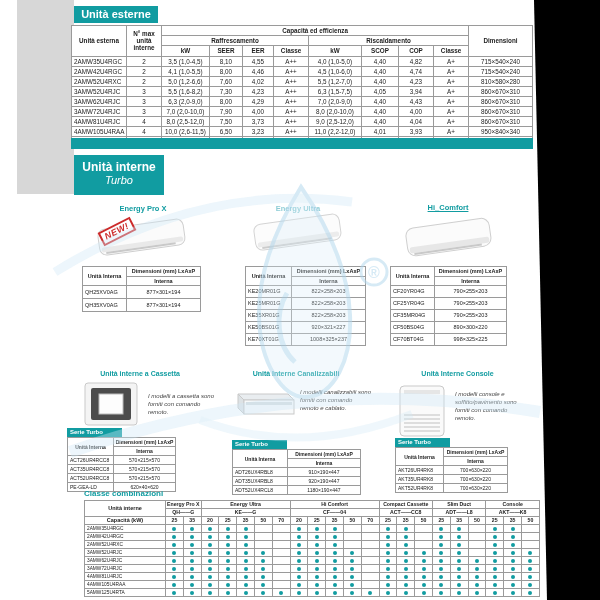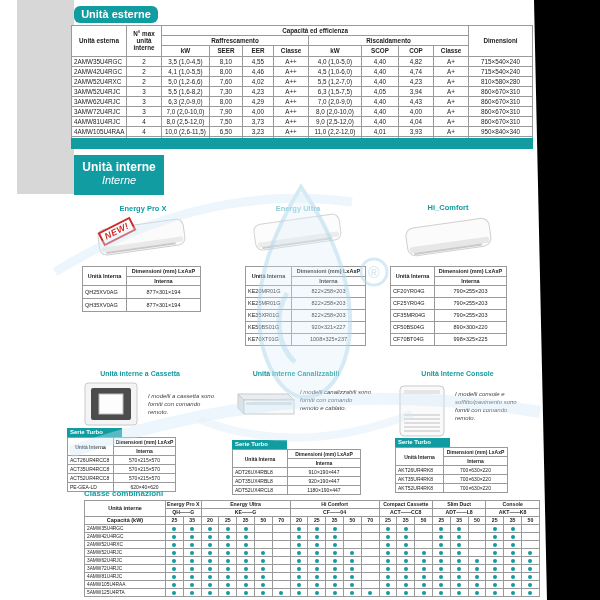--- a/index.html
+++ b/index.html
@@ -6,21 +6,21 @@
   body{width:600px;height:600px;position:relative;background:#ffffff;
        font-family:"Liberation Sans",sans-serif;overflow:hidden;color:#222;}
   .abs{position:absolute;}
   
   .gray-strip{left:17px;top:0;width:57px;height:194px;background:#d7d7d7;z-index:0;}
   .black-bar{left:534px;top:0;width:66px;height:600px;background:#000;
              clip-path:polygon(0 0,100% 0,100% 100%,13px 100%);z-index:8;}
   
   .teal-box{background:#119ca1;color:#fff;z-index:2;}
   .box-outdoor{left:74px;top:6px;width:84px;height:17px;font-size:11px;font-weight:bold;
-               line-height:17px;text-align:center;border-radius:6px;}
+               line-height:17px;text-align:center;}
   .box-indoor{left:74px;top:155px;width:90px;height:40px;text-align:center;}
   .box-indoor .l1{font-size:12px;font-weight:bold;line-height:14px;margin-top:5px;}
   .box-indoor .l2{font-size:11px;font-style:italic;line-height:13px;}
   .teal-bar{left:71px;top:138px;width:462px;height:11px;background:#119ca1;z-index:2;}
   
   table{border-collapse:collapse;table-layout:fixed;background:#fff;}
   th,td{border:1px solid #9a9a9a;text-align:center;padding:0;overflow:hidden;}
   
   .outdoor-table{left:71px;top:25px;width:462px;font-size:6.3px;z-index:2;}
   .outdoor-table th{font-weight:bold;white-space:normal;line-height:1.15;padding:1px 0;}
@@ -229,26 +229,26 @@
         <td>3,75</td>
         <td>-</td>
         <td>950×1050×340</td>
       </tr>
     </tbody>
 </table>
 <div class="abs teal-bar"></div>
 
 <div class="abs teal-box box-indoor">
   <div class="l1">Unità interne</div>
-  <div class="l2">Interne</div>
+  <div class="l2">Turbo</div>
 </div>
 
 <div class="abs sec-title" style="left:95px;top:204px;width:96px;">Energy Pro X</div>
 <div class="abs sec-title washed" style="left:250px;top:204px;width:96px;">Energy Ultra</div>
-<div class="abs sec-title" style="left:400px;top:203px;width:96px;">Hi_Comfort</div>
+<div class="abs sec-title" style="left:400px;top:203px;width:96px;text-decoration:underline;">Hi_Comfort</div>
 
 <div class="abs unit-img tilt" style="left:96px;top:218px;">
   <svg width="92" height="42" viewBox="0 0 92 42">
     <rect x="3" y="6" width="86" height="26" rx="7" fill="#fbfbfb" stroke="#cfcfcf"></rect>
     <rect x="5" y="24" width="82" height="5" rx="2" fill="#e9e9e9"></rect>
     <rect x="9" y="29" width="70" height="2" fill="#c9c9c9"></rect>
   </svg>
 </div>
 <div class="abs new-stamp" style="left:99px;top:224px;">NEW!</div>
 

